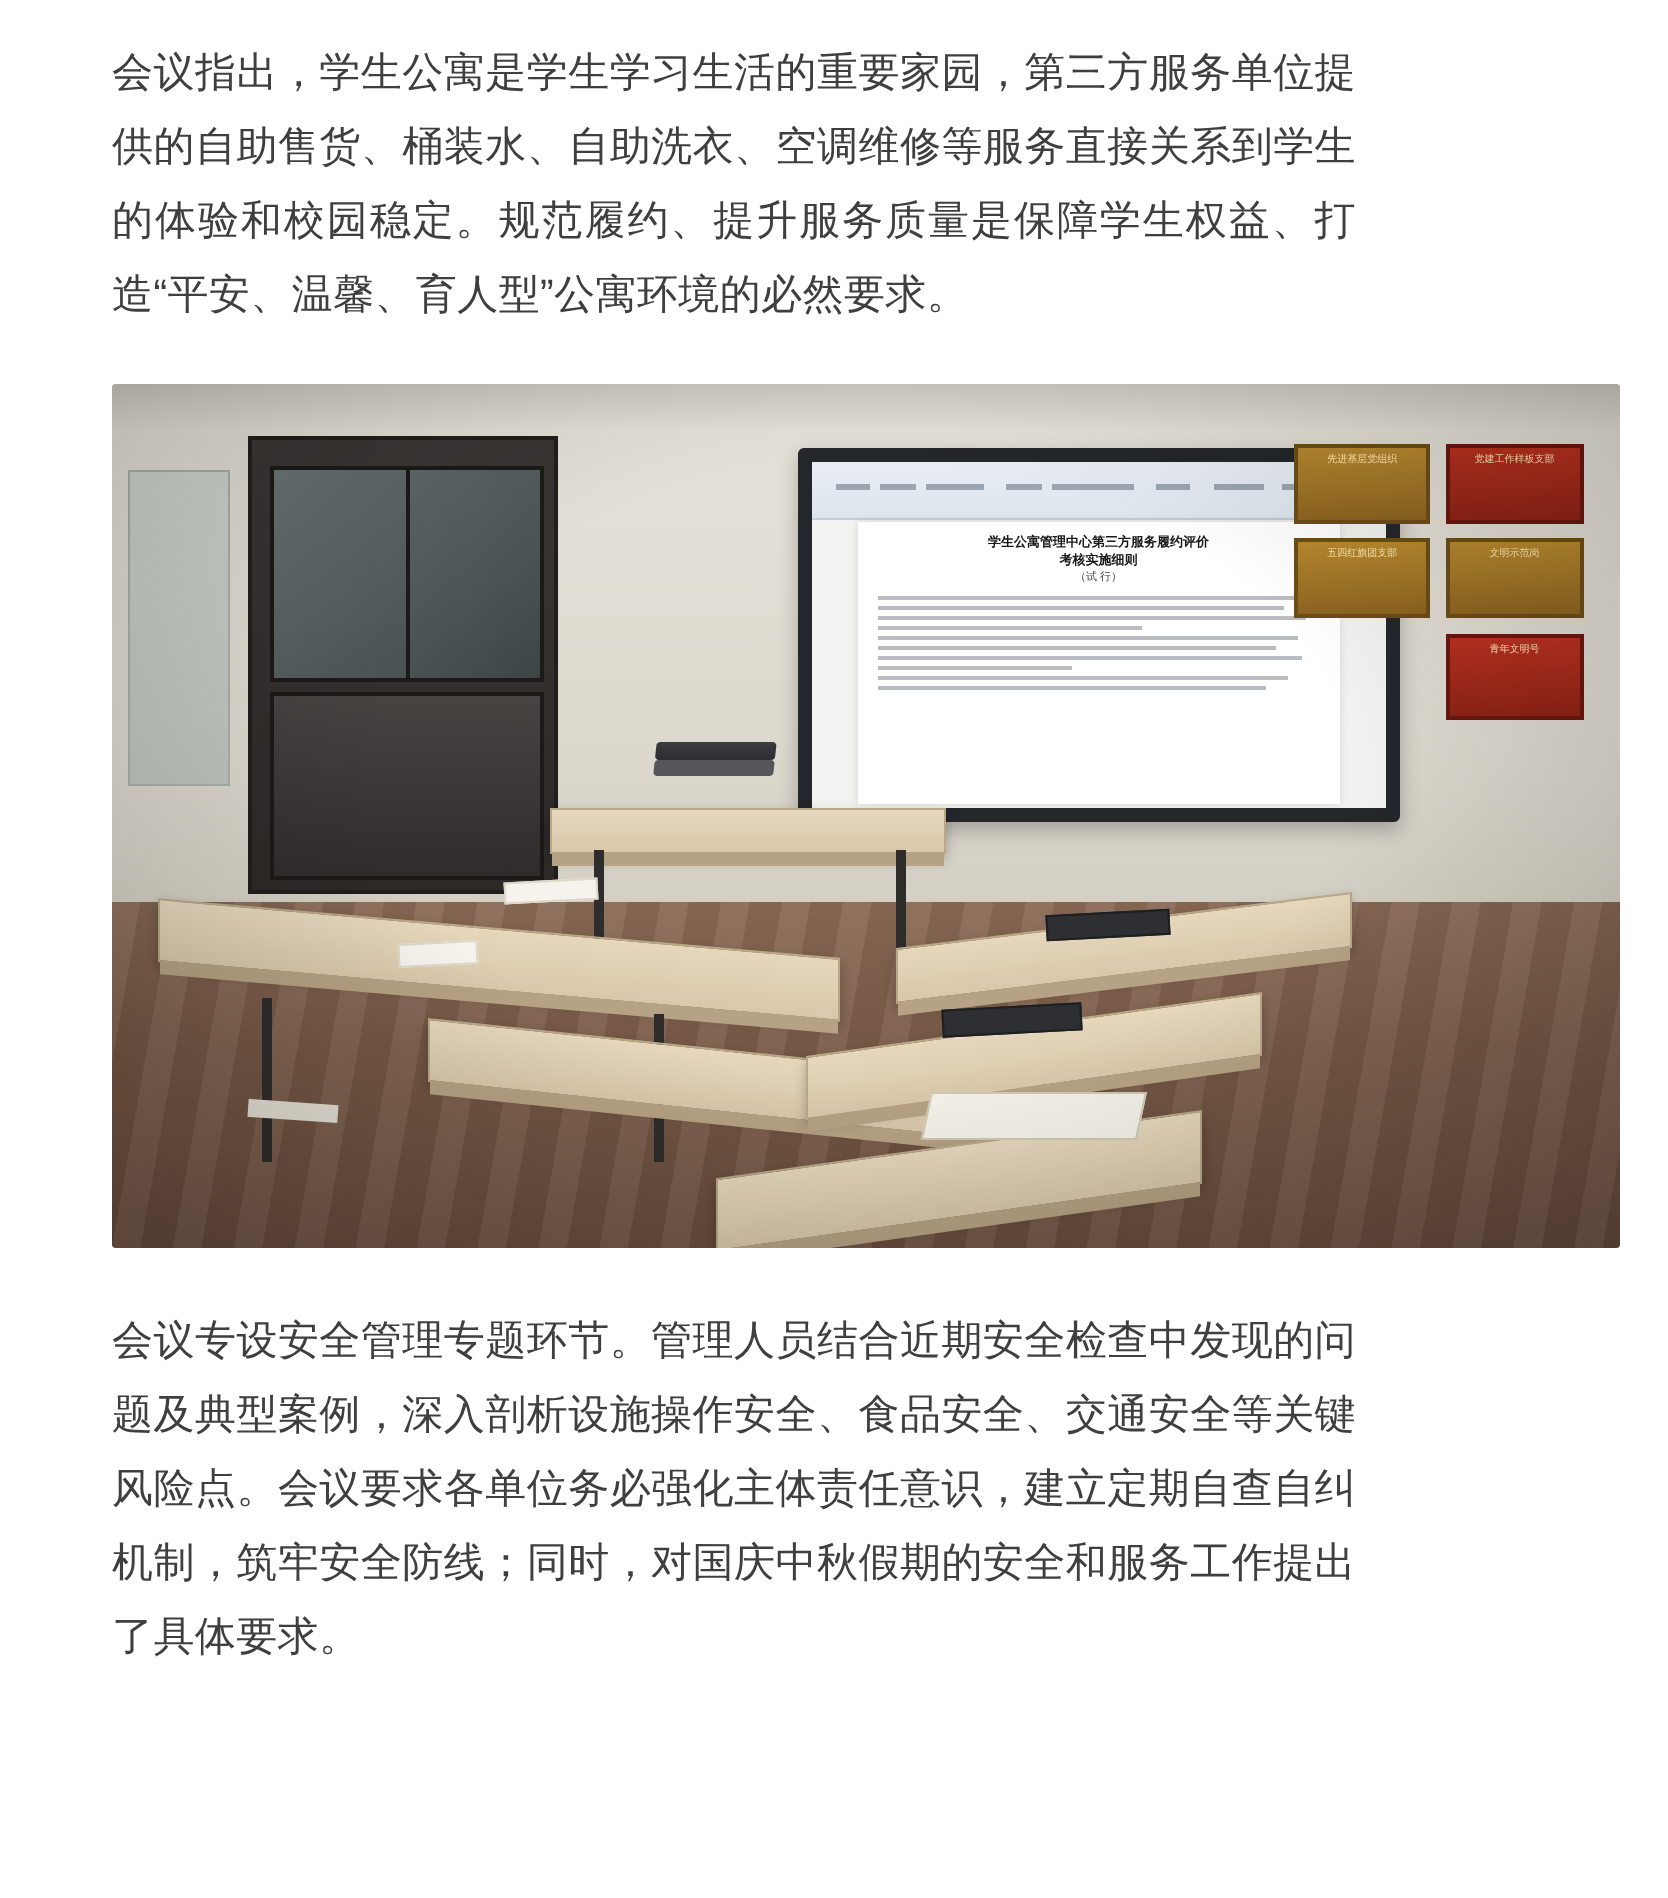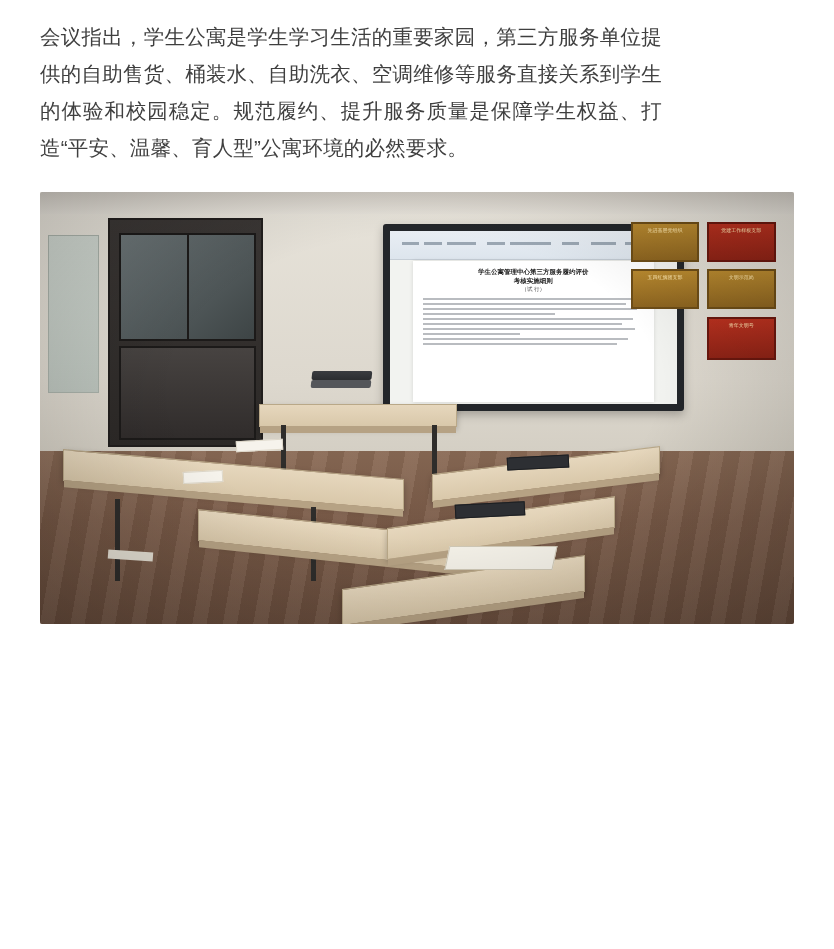--- a/index.html
+++ b/index.html
@@ -11,20 +11,21 @@
     width: 834px;
     height: 949px;
     font-family: "Liberation Sans", sans-serif;
     color: #3e3e3e;
     overflow: hidden;
   }
   .article {
     width: 702px;
     box-sizing: border-box;
     padding: 18px 40px 0 40px;
+    margin-left: 16px;
   }
   .para {
     font-size: 20.5px;
     line-height: 37px;
     letter-spacing: 0.2px;
     text-align: justify;
     color: #3f3f3f;
     margin: 0 0 26px 0;
     text-indent: 0;
   }
@@ -335,14 +336,15 @@
       </div>
 
       <div class="paper" style="left:62%;top:61%;width:8%;height:2.6%;background:#2d2f33;border-color:#1d1f22;"></div>
       <div class="paper" style="left:55%;top:72%;width:9%;height:2.8%;background:#2d2f33;border-color:#1d1f22;"></div>
       <div class="nameplate" style="left:54%;top:82%;width:14%;height:5%;"></div>
 
       <div class="shadow-vignette"></div>
     </div>
   </div>
 
+  <p class="para last">会议专设安全管理专题环节。管理人员结合近期安全检查中发现的问题及典型案例，深入剖析设施操作安全、食品安全、交通安全等关键风险点。会议要求各单位务必强化主体责任意识，建立定期自查自纠机制，筑牢安全防线；同时，对国庆中秋假期的安全和服务工作提出了具体要求。</p>
 
 </div>
 
 </body></html>

